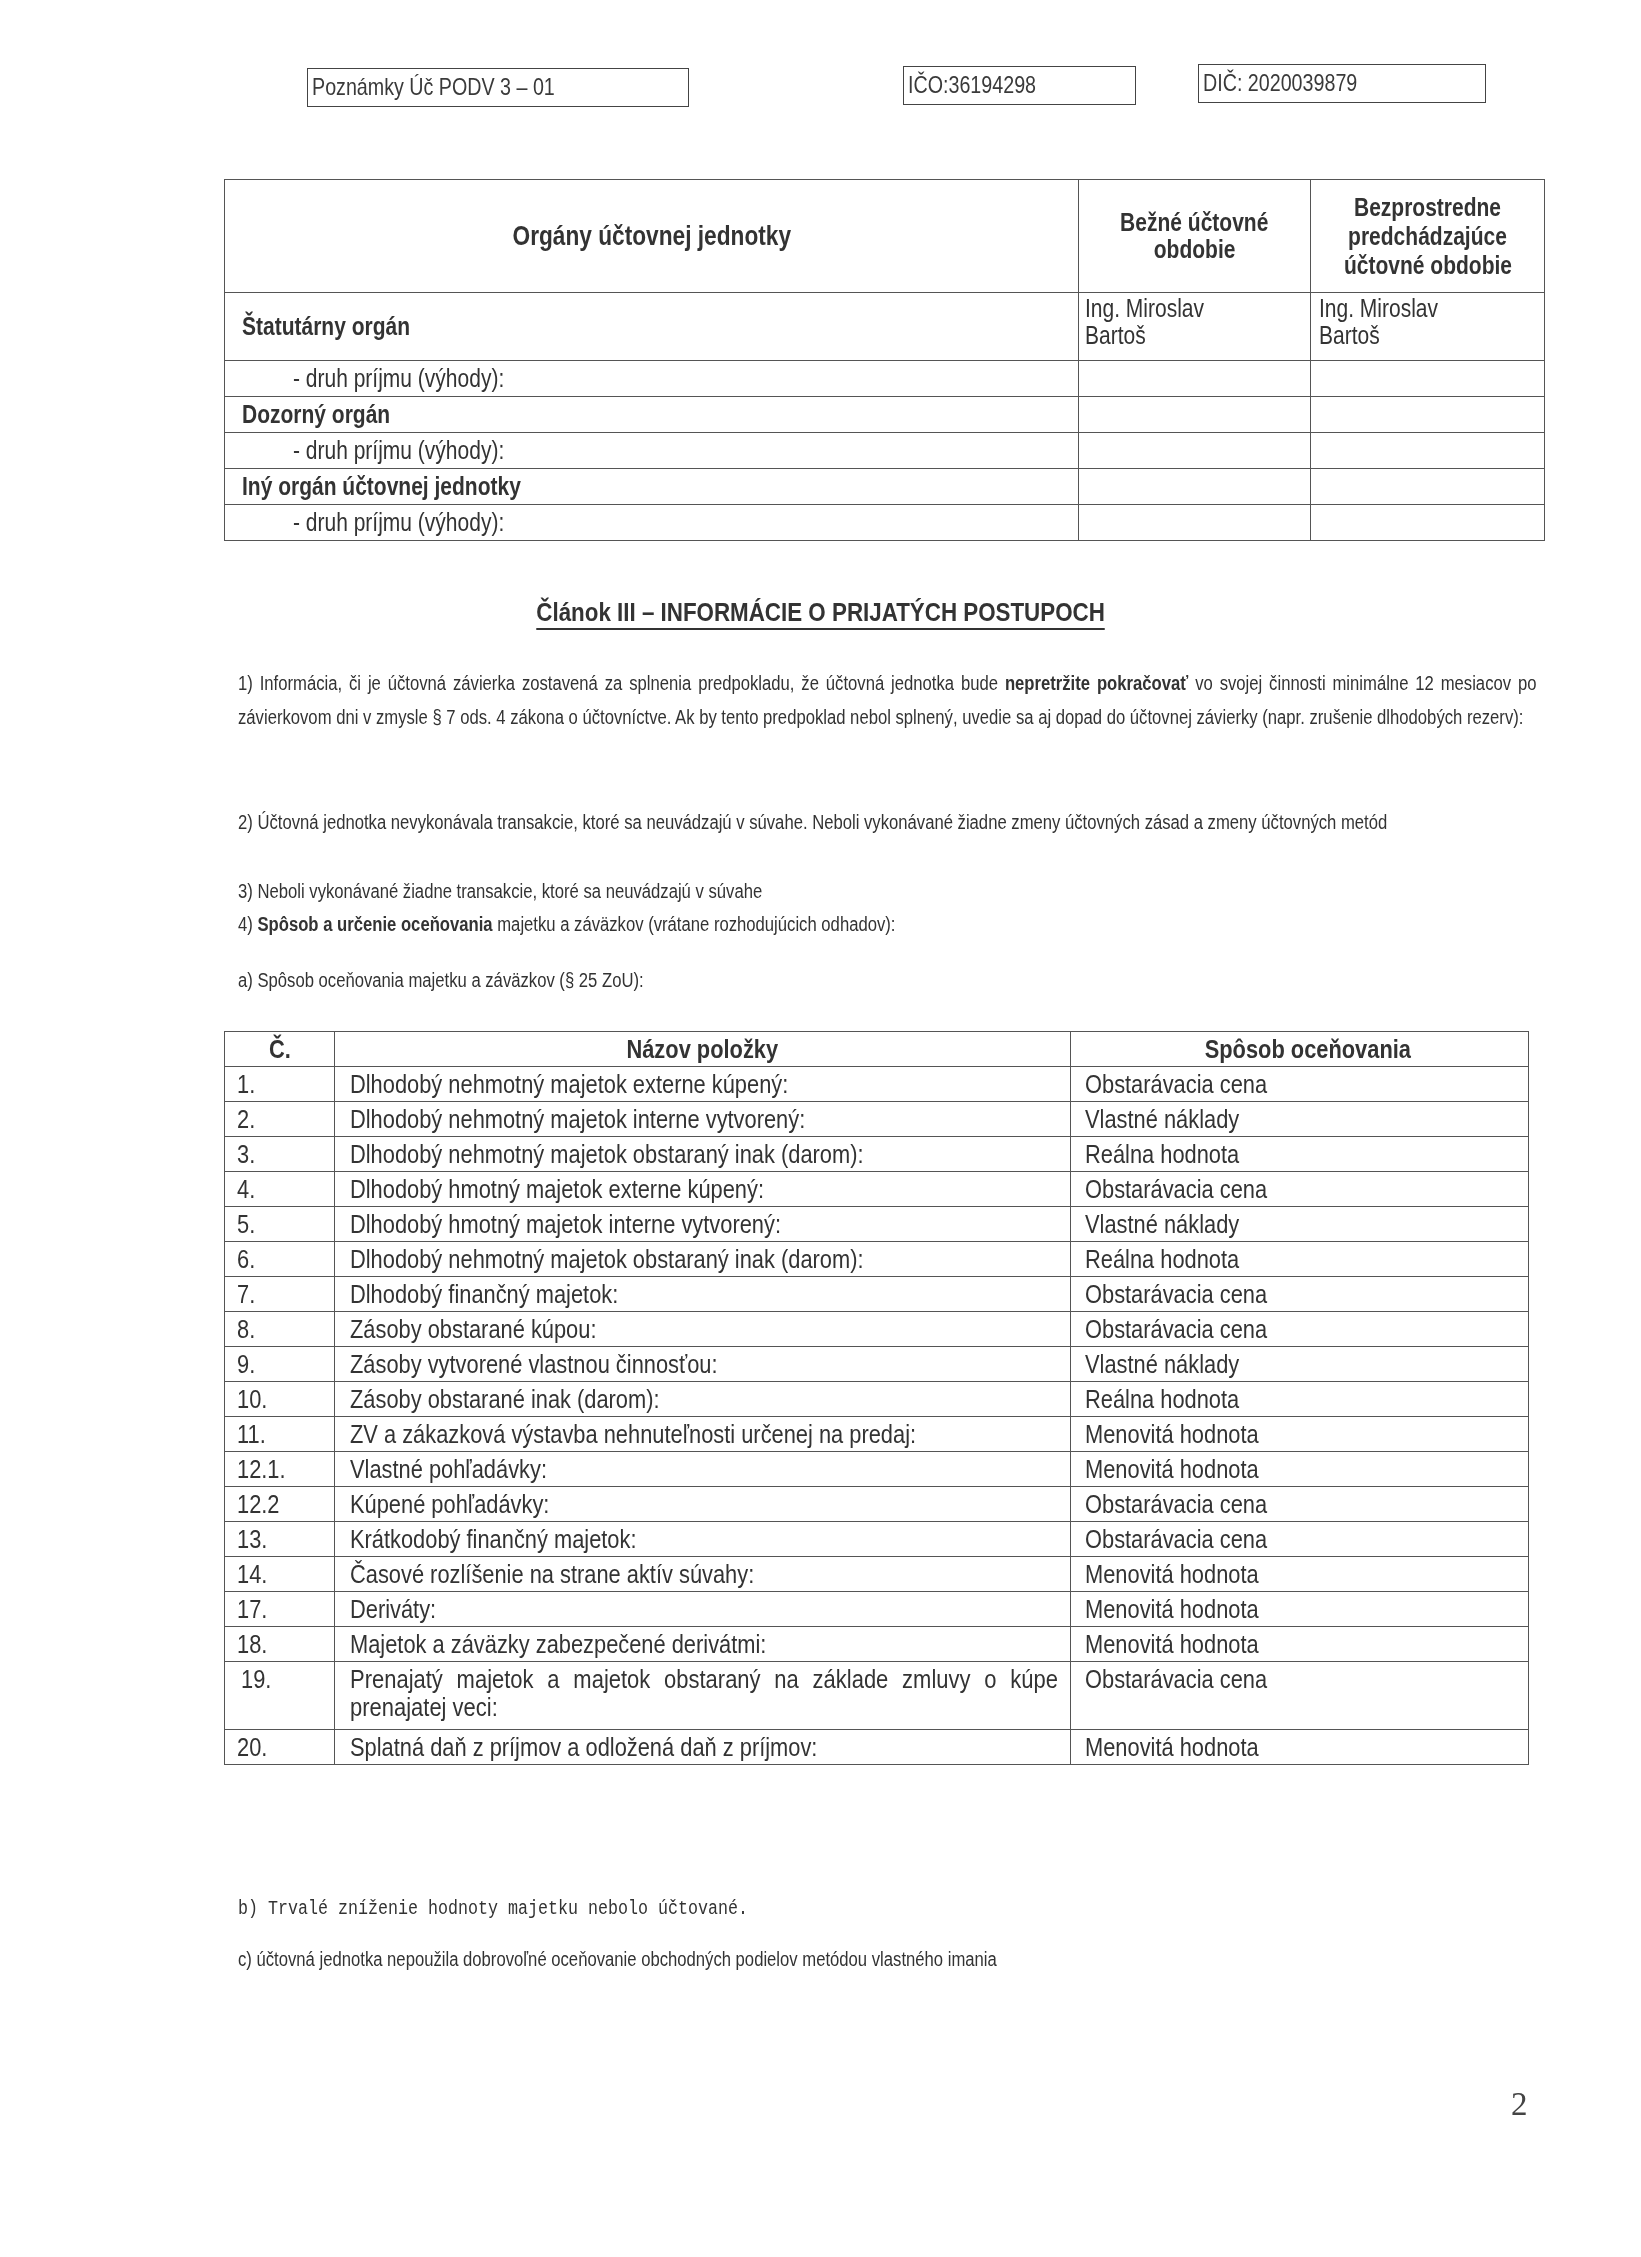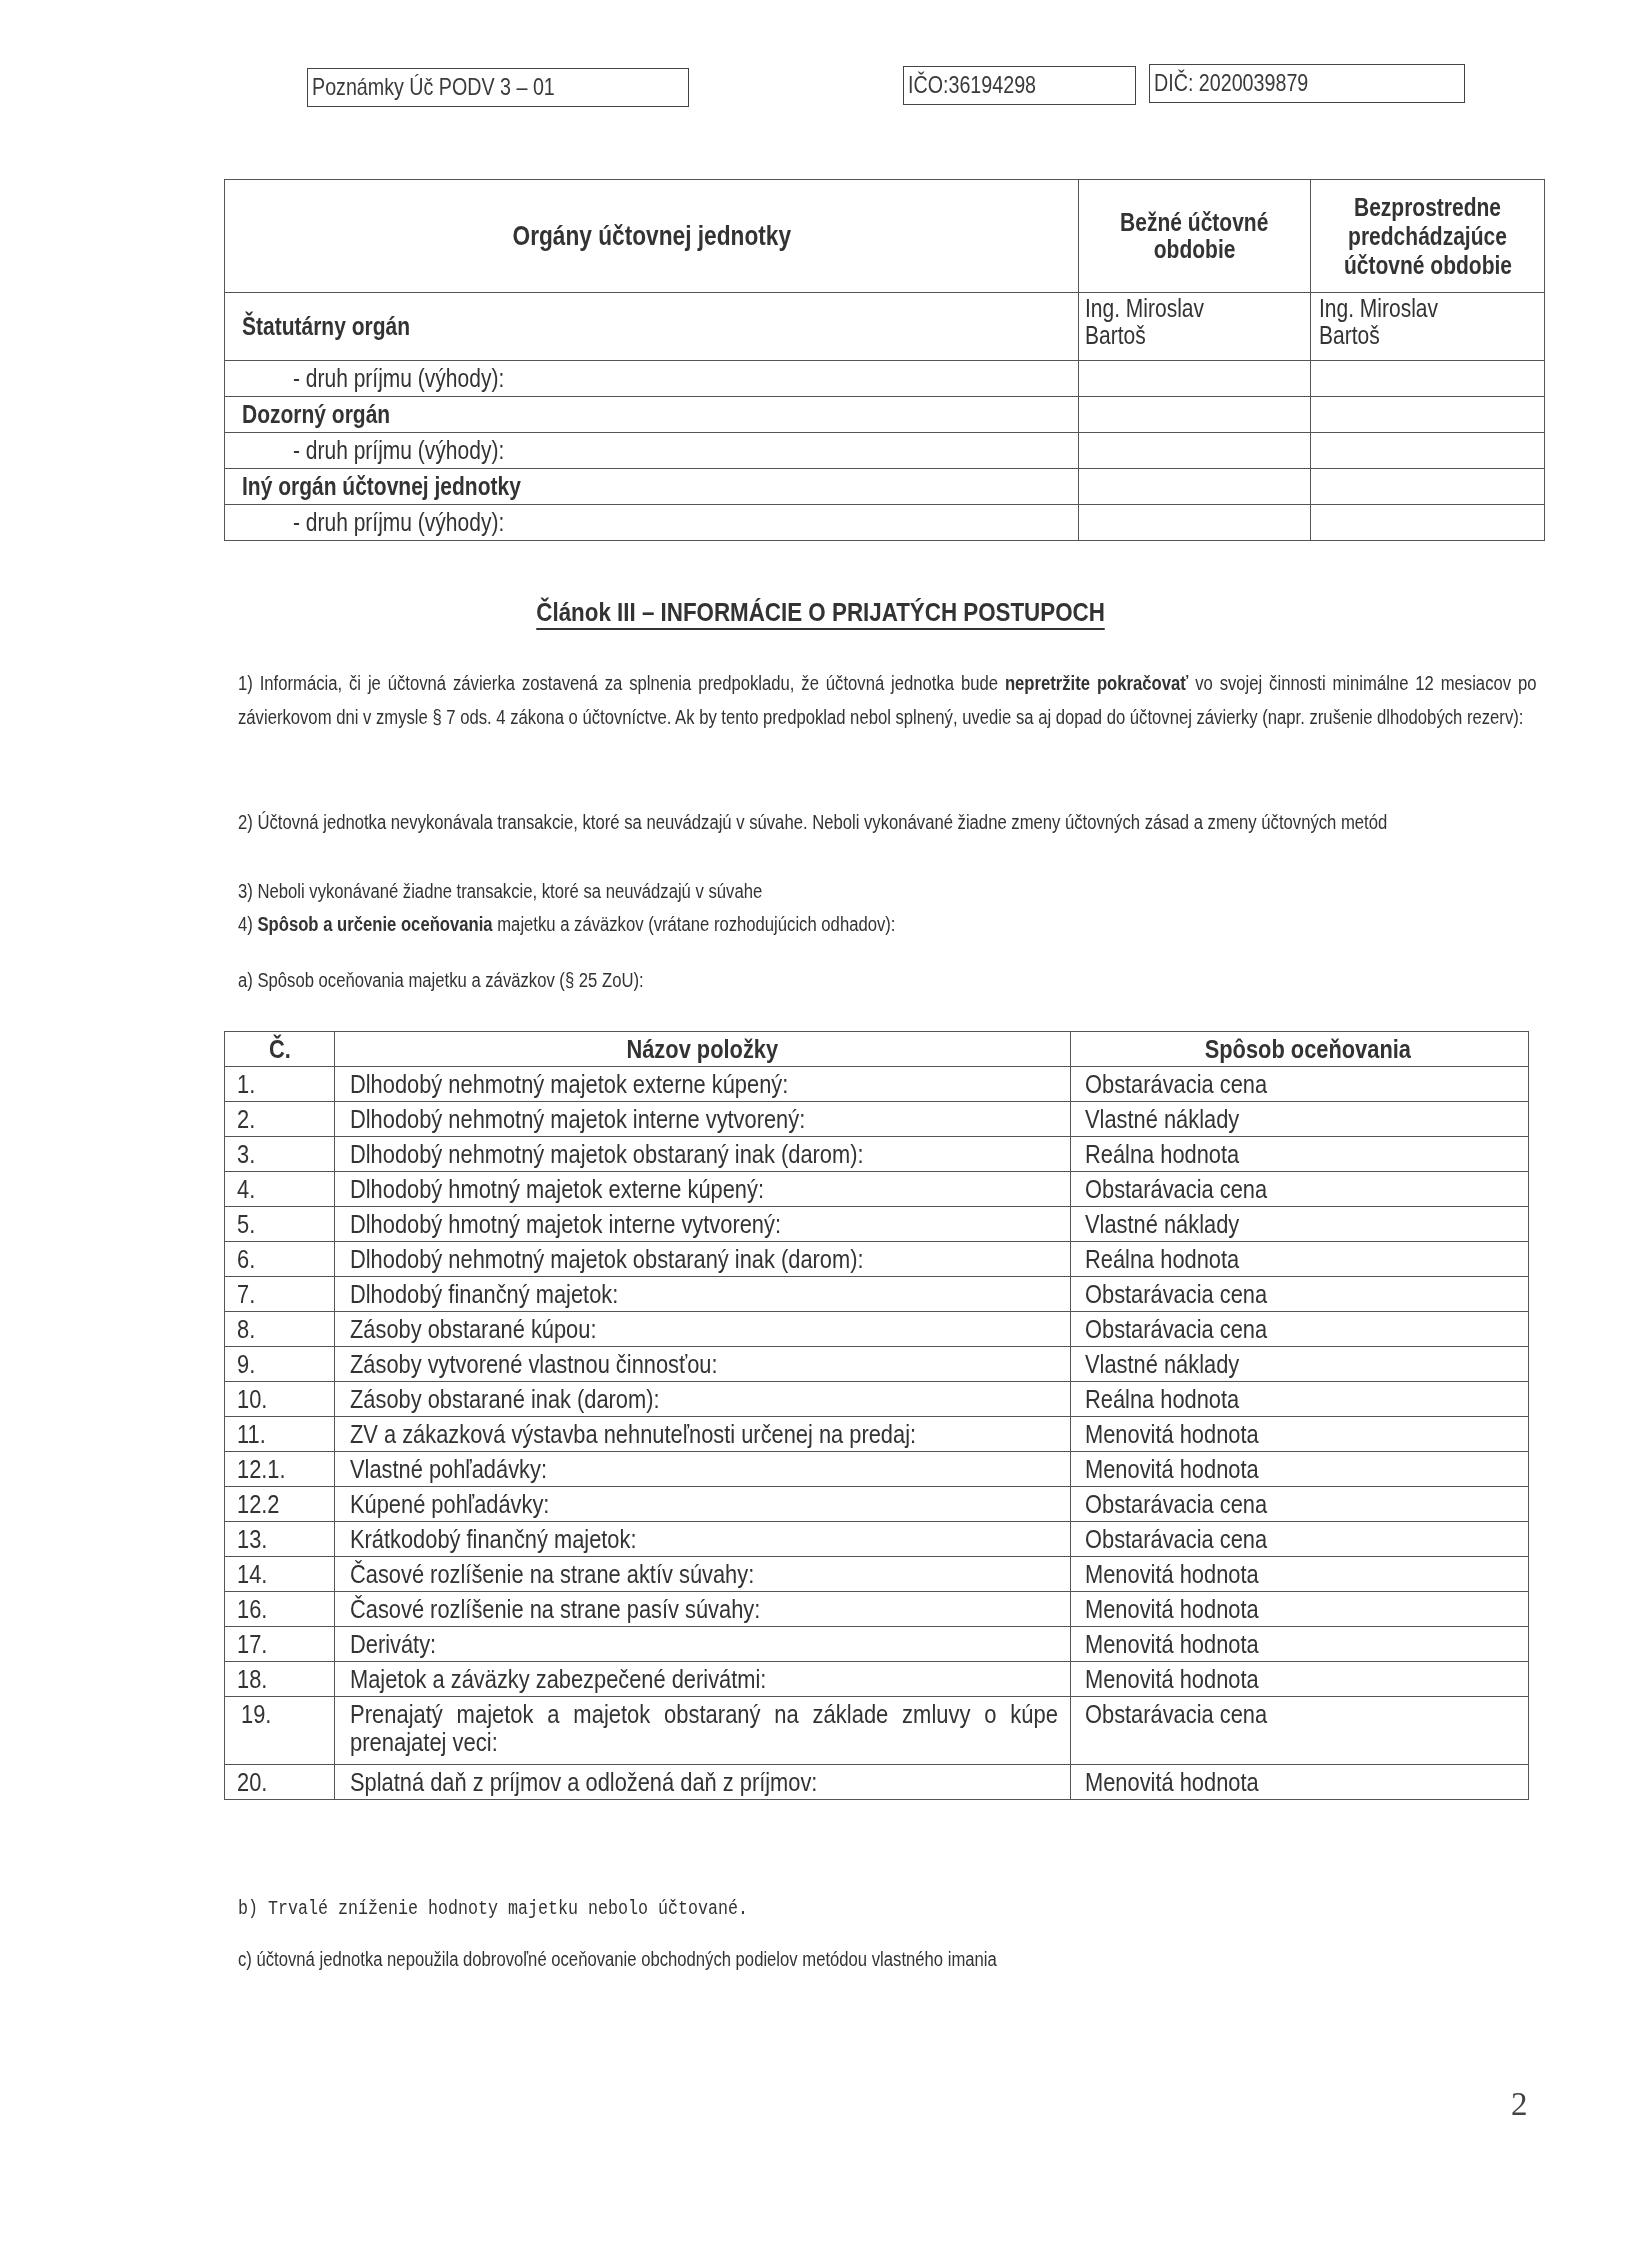--- a/index.html
+++ b/index.html
@@ -45,21 +45,21 @@
 </style>
 </head>
 <body>
 
 <div class="boxlabel" style="left:307px; top:68px; width:382px;">
   <span class="narrow">Poznámky Úč PODV 3 – 01</span>
 </div>
 <div class="boxlabel" style="left:903px; top:66px; width:233px;">
   <span class="narrow">IČO:36194298</span>
 </div>
-<div class="boxlabel" style="left:1149px; top:64px; width:316px;">
+<div class="boxlabel" style="left:1198px; top:64px; width:288px;">
   <span class="narrow">DIČ: 2020039879</span>
 </div>
 
 <table id="organs">
   <colgroup>
       <col style="width:855px">
       <col style="width:232px">
       <col style="width:234px">
     </colgroup>
   <tbody>
@@ -222,25 +222,20 @@
         <td class="c-no" style=""><span class="cell">13.</span></td>
         <td class="c-name" style=""><span class="cell">Krátkodobý finančný majetok:</span></td>
         <td class="c-meth" style=""><span class="cell">Obstarávacia cena</span></td>
       </tr>
       <tr>
         <td class="c-no" style=""><span class="cell">14.</span></td>
         <td class="c-name" style=""><span class="cell">Časové rozlíšenie na strane aktív súvahy:</span></td>
         <td class="c-meth" style=""><span class="cell">Menovitá hodnota</span></td>
       </tr>
       <tr>
-        <td class="c-no" style=""><span class="cell">16.</span></td>
-        <td class="c-name" style=""><span class="cell">Časové rozlíšenie na strane pasív súvahy:</span></td>
-        <td class="c-meth" style=""><span class="cell">Menovitá hodnota</span></td>
-      </tr>
-      <tr>
         <td class="c-no" style=""><span class="cell">17.</span></td>
         <td class="c-name" style=""><span class="cell">Deriváty:</span></td>
         <td class="c-meth" style=""><span class="cell">Menovitá hodnota</span></td>
       </tr>
       <tr>
         <td class="c-no" style=""><span class="cell">18.</span></td>
         <td class="c-name" style=""><span class="cell">Majetok a záväzky zabezpečené derivátmi:</span></td>
         <td class="c-meth" style=""><span class="cell">Menovitá hodnota</span></td>
       </tr>
       <tr>

